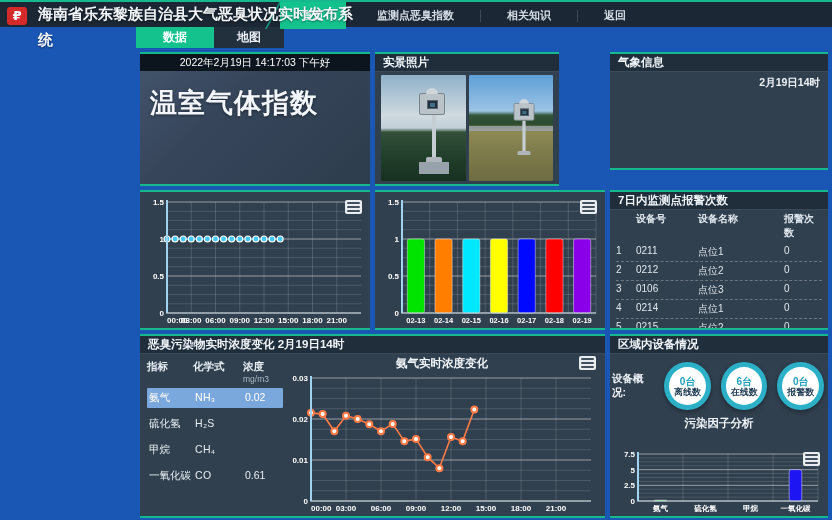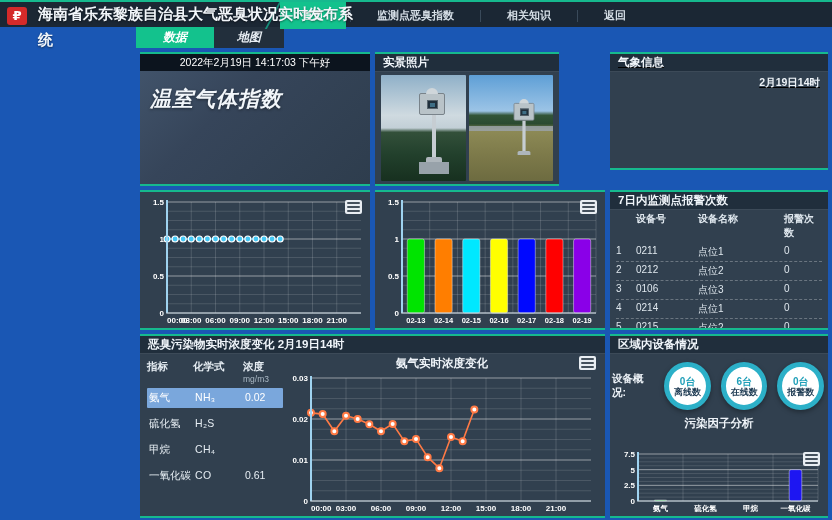--- a/index.html
+++ b/index.html
@@ -12,38 +12,38 @@
   .logo b { color:#fff; font-size:12px; font-weight:bold; transform:scaleX(1.1); }
   .app-title { position:absolute; left:38px; top:6px; width:318px; color:#f2f6fa; font-size:15px; font-weight:bold; line-height:15px; z-index:11; text-shadow:0 1px 2px rgba(0,0,0,.5); }
   .app-title .l2 { display:block; margin-top:11px; }
   .nav-curve { position:absolute; left:252px; top:0; width:22px; height:27px; border-right:2px solid #14a98c; transform:skewX(-28deg); opacity:.8; }
   .nav-menu { position:absolute; left:280px; top:0; height:27px; display:flex; align-items:stretch; }
   .nav-item { display:flex; align-items:center; padding:0 22px; color:#d4dde5; font-size:11px; font-weight:bold; cursor:pointer; position:relative; }
   .nav-item.active { background:#13c28d; color:#ffffff; }
   .nav-sep { width:1px; height:12px; background:#3a4a5a; align-self:center; margin:0 4px; }
 
   
-  .tabs { position:absolute; left:136px; top:27px; height:21px; display:flex; z-index:9;font-style:italic; }
+  .tabs { position:absolute; left:136px; top:27px; height:21px; display:flex; z-index:9; }
   .tab { width:78px; height:21px; display:flex; align-items:center; justify-content:center; color:#e8eef4; font-size:12px; font-weight:bold; background:#222f3c; cursor:pointer; }
   .tab.active { background:#13c28d; color:#ffffff; width:78px; }
   .tab + .tab { width:70px; }
 
   
   .panel { position:absolute; background:#31404f; border-top:2px solid #16b98e; border-bottom:2px solid #16b98e; overflow:hidden; }
   .panel-h { height:18px; line-height:17px; padding:0 8px; color:#f0f5fa; font-size:11.5px; font-weight:bold; background:#202e3c; border-bottom:1px solid #3c4a58; }
 
   
   .ham { position:absolute; width:17px; height:14px; background:#e8edf2; border-radius:2px; display:flex; flex-direction:column; justify-content:center; gap:2px; padding:2px 2px; cursor:pointer; z-index:3; }
   .ham i { display:block; height:2px; background:#44505c; border-radius:1px; }
 
   
   #panelA { left:140px; top:52px; width:230px; height:134px; }
   .date-strip { height:17px; background:#0c141e; color:#fff; font-size:10.5px; font-weight:normal; text-align:center; line-height:17px; }
   .gh-body { height:113px; background:linear-gradient(135deg,#41536a 0%,#36455a 35%,#2e3d4d 100%); padding:14px 10px; }
-  .gh-title { color:#f2f6fa; font-size:21px; font-weight:bold; letter-spacing:1px; text-shadow:0 1px 3px rgba(0,0,0,.45);font-style:italic; }
+  .gh-title { color:#f2f6fa; font-size:27px; font-weight:bold; letter-spacing:1px; text-shadow:0 1px 3px rgba(0,0,0,.45); }
 
   
   #panelB { left:140px; top:190px; width:230px; height:140px; }
   #panelE { left:375px; top:190px; width:230px; height:140px; }
   .chart-fill { position:absolute; left:2px; top:4px; right:2px; bottom:2px; }
 
   
   #panelC { left:140px; top:334px; width:465px; height:184px; }
   .pol-table { position:absolute; left:7px; top:24px; width:136px; font-size:10.5px; color:#e6edf3; }
   .pol-head { display:grid; grid-template-columns:46px 50px 40px; font-weight:bold; }
@@ -65,21 +65,21 @@
   .dev { position:absolute; }
   .dev .dome { position:absolute; left:50%; transform:translateX(-50%); top:-6px; width:12px; height:6px; background:#cfd6da; border-radius:6px 6px 0 0; }
   .dev .box { position:relative; width:26px; height:22px; background:#b9c3c8; border:1px solid #79838a; border-radius:2px; }
   .dev .scr { position:absolute; left:7px; top:6px; width:11px; height:9px; background:#20303c; border:1px solid #5a666e; }
   .dev .scr i { position:absolute; left:2px; top:2px; width:5px; height:4px; background:#3f6f86; display:block; }
   .dev .pole { margin:0 auto; width:4px; background:#c6cdd2; }
   .dev .base { margin:0 auto; width:16px; height:5px; background:#aeb6bc; border-radius:2px 2px 0 0; }
   .dev .ped { margin:0 auto; width:30px; height:12px; background:#98a2aa; }
 
   
-  #panelF { left:610px; top:52px; width:218px; height:118px;text-decoration:underline; }
+  #panelF { left:610px; top:52px; width:218px; height:118px; }
   .weather-date { text-align:right; padding:4px 8px; color:#eef3f8; font-size:10.5px; font-weight:bold; }
 
   
   #panelG { left:610px; top:190px; width:218px; height:140px; }
   .al-table { padding:0 6px 0 6px; font-size:10px; color:#dfe7ee; }
   .al-head { display:grid; grid-template-columns:20px 62px 86px 1fr; font-weight:bold; padding:2px 0 3px 0; }
   .al-row { display:grid; grid-template-columns:20px 62px 86px 1fr; padding:2px 0; border-bottom:1px dashed rgba(255,255,255,.28); cursor:pointer; }
 
   
   #panelH { left:610px; top:334px; width:218px; height:184px; }

